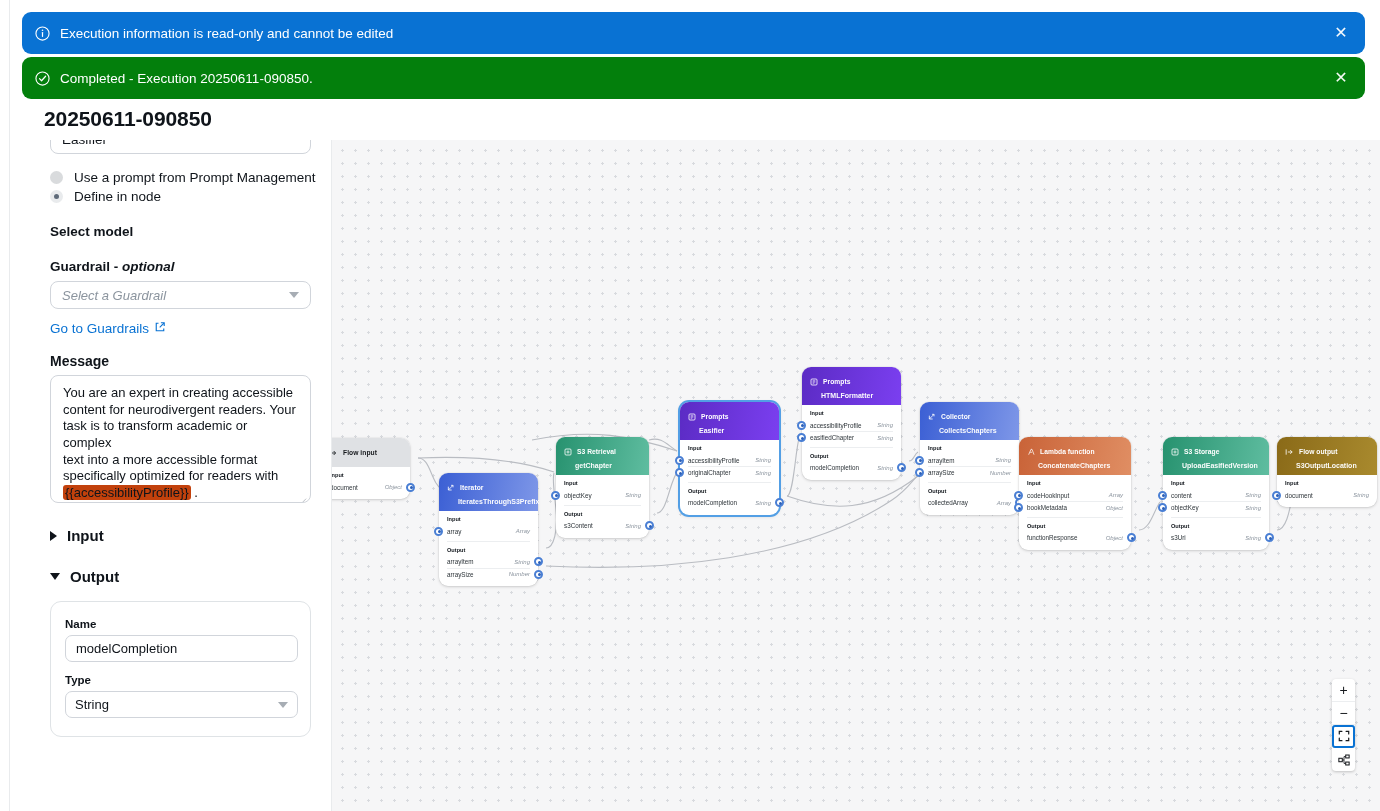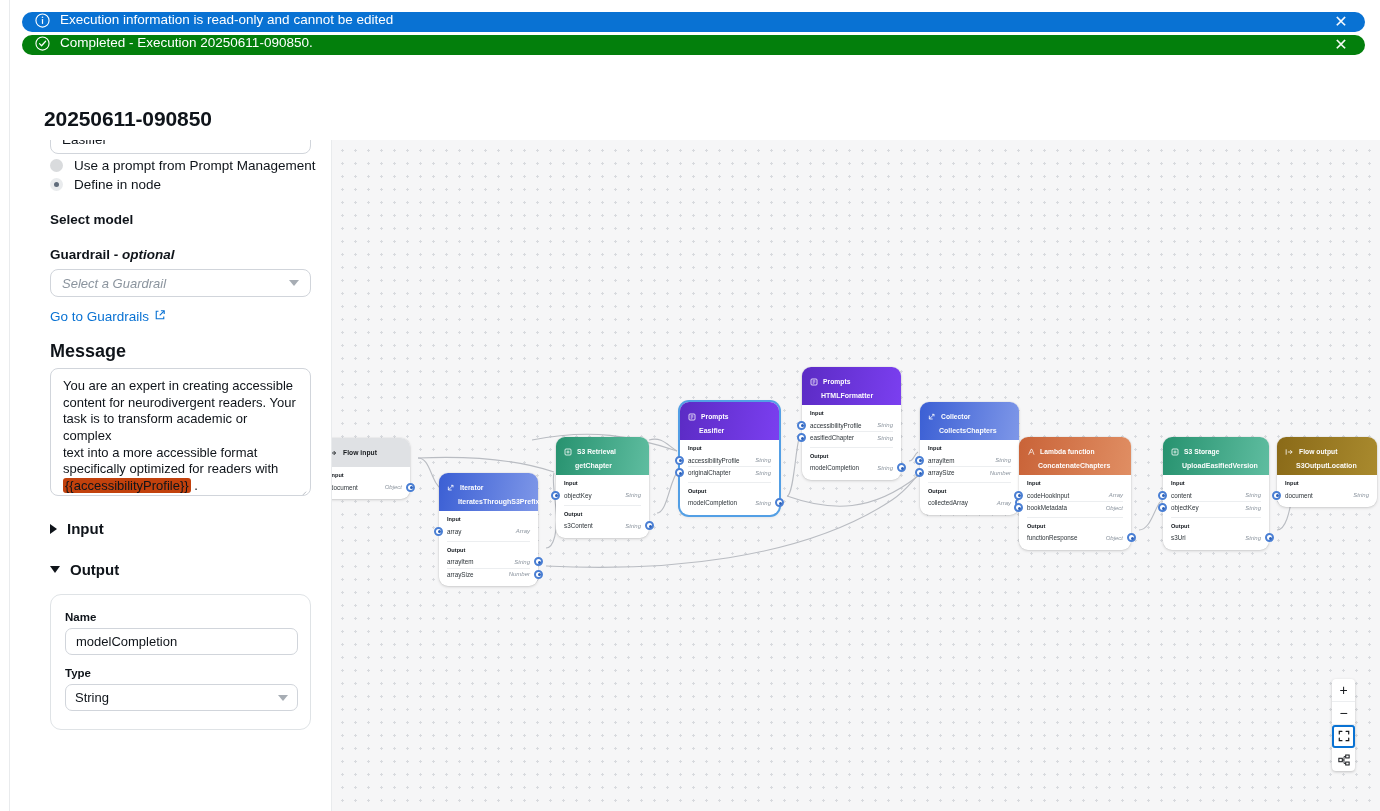--- a/index.html
+++ b/index.html
@@ -11,22 +11,22 @@
     overflow: hidden;
   }
   #root { position: relative; width: 1380px; height: 811px; background:#fff; }
 
   
   .rail { position:absolute; left:0; top:0; width:10px; height:811px; background:#fff; border-right:1px solid #e9ebed; }
 
   
   .banners { position:absolute; left:22px; top:12px; width:1343px; }
   .banner {
-    display:flex; align-items:flex-start;
-    height:20px; border-radius:15px;
+    display:flex; align-items:center;
+    height:42px; border-radius:9px;
     color:#fff; font-size:13.5px; padding:0 14px 0 12px;
     margin-bottom:3px;
   }
   .banner .bi { flex:0 0 auto; width:17px; height:17px; margin-right:9px; display:flex; align-items:center; justify-content:center; }
   .banner .btext { flex:1 1 auto; white-space:nowrap; overflow:hidden; }
   .banner .bclose { flex:0 0 auto; width:20px; height:20px; display:flex; align-items:center; justify-content:center; cursor:pointer; font-size:16px; line-height:1; opacity:.96; }
   .banner-info { background:#0972d3; }
   .banner-success { background:#037f0c; }
 
   
@@ -41,21 +41,21 @@
     background:#fff; overflow:hidden;
   }
   .panel-inner { position:absolute; left:0; top:-16px; width:321px; padding:0 12px 0 40px; }
 
   .fld-box {
     width:261px; height:30px; border:1px solid #d1d5db; border-radius:8px;
     background:#fff; display:flex; align-items:center; padding:0 11px;
     font-size:13.5px; color:#0f141a;
   }
 
-  .radio-row { display:flex; align-items:center; margin-top:4px; }
+  .radio-row { display:flex; align-items:center; margin-top:16px; }
   .radio-row.second { margin-top:4px; }
   .radio {
     width:13px; height:13px; border-radius:50%; background:#d9dbdd;
     margin-right:11px; flex:0 0 auto; position:relative;
   }
   .radio.on { background:#e9ebed; }
   .radio.on::after {
     content:""; position:absolute; left:4px; top:4px; width:5px; height:5px;
     border-radius:50%; background:#5f6b7a;
   }
@@ -85,21 +85,21 @@
     display:flex; align-items:center; justify-content:space-between; padding:0 11px;
     font-size:13px; font-style:italic; color:#8b949e;
   }
   .caret { width:0;height:0; border-left:5px solid transparent; border-right:5px solid transparent; border-top:6px solid #a7adb4; }
 
   .link {
     margin-top:12px; display:inline-flex; align-items:center; gap:5px;
     color:#0972d3; font-size:13.5px; cursor:pointer;
   }
 
-  .msg-label { font-size:18px; font-weight:bold; color:#0f141a; margin-top:16px; }
+  .msg-label { font-size:14px; font-weight:bold; color:#0f141a; margin-top:16px; }
   .msg-box {
     margin-top:6px; width:261px; height:128px;
     border:1px solid #d1d5db; border-radius:8px; background:#fff;
     padding:9px 12px; overflow:hidden; position:relative;
   }
   .msg-text { font-size:13px; line-height:1.28; color:#0f141a; white-space:pre-wrap; }
   .msg-text .varpill { background:#c2410c; border-radius:3px; padding:0 2px; }
   .msg-grip { position:absolute; right:3px; bottom:2px; width:9px; height:9px; }
 
   .acc { display:flex; align-items:center; gap:10px; margin-top:24px; cursor:pointer; }

